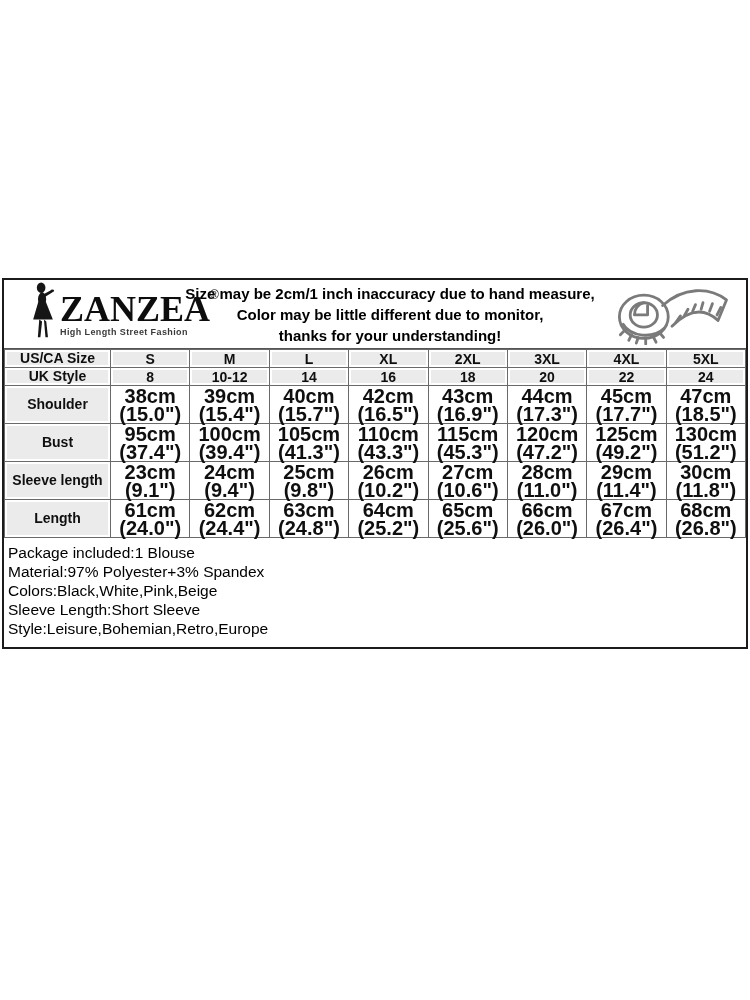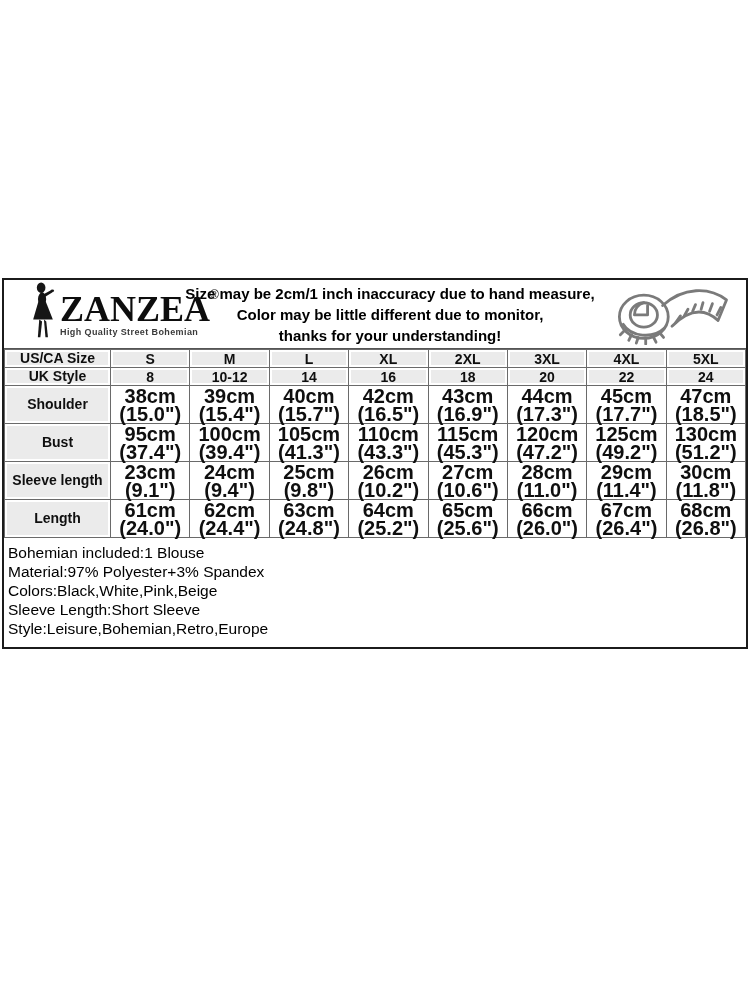--- a/index.html
+++ b/index.html
@@ -59,21 +59,21 @@
             <path d="M15.5 13 L24 8.5 L25.2 10.8 L17 16 Z"></path>
             <ellipse cx="25" cy="9.3" rx="1.8" ry="1.4"></ellipse>
             <path d="M10 21 L4.5 40 L25.5 40 L18 21 Z"></path>
             <path d="M11 40 L9.5 59 L12.2 59 L14 42 Z"></path>
             <path d="M16 40 L17.6 59 L20.3 59 L18.5 42 Z"></path>
           </g>
         </svg>
       </span>
       <div class="logo-text">
         <div class="brand"><span>ZANZEA</span><span class="reg">®</span></div>
-        <div class="tagline">High Quality Street Bohemian</div>
+        <div class="tagline">High Length Street Fashion</div>
       </div>
     </div>
     <div class="notice">
       <div>Size may be 2cm/1 inch inaccuracy due to hand measure,</div>
       <div>Color may be little different due to monitor,</div>
       <div>thanks for your understanding!</div>
     </div>
     <div class="tape">
       <svg width="128" height="62" viewBox="0 0 132 66" aria-hidden="true">
         <g fill="none" stroke="#7a7a7a" stroke-width="3" stroke-linecap="round" stroke-linejoin="round">
@@ -175,20 +175,20 @@
           <td class="measure-val">64cm<br>(25.2")</td>
           <td class="measure-val">65cm<br>(25.6")</td>
           <td class="measure-val">66cm<br>(26.0")</td>
           <td class="measure-val">67cm<br>(26.4")</td>
           <td class="measure-val">68cm<br>(26.8")</td>
         </tr>
       </tbody>
   </table>
 
   <div class="info">
-      <div>Bohemian included:1 Blouse</div>
+      <div>Package included:1 Blouse</div>
       <div>Material:97% Polyester+3% Spandex</div>
       <div>Colors:Black,White,Pink,Beige</div>
       <div>Sleeve Length:Short Sleeve</div>
       <div>Style:Leisure,Bohemian,Retro,Europe</div>
     </div>
 
 </div>
 
 </body></html>

